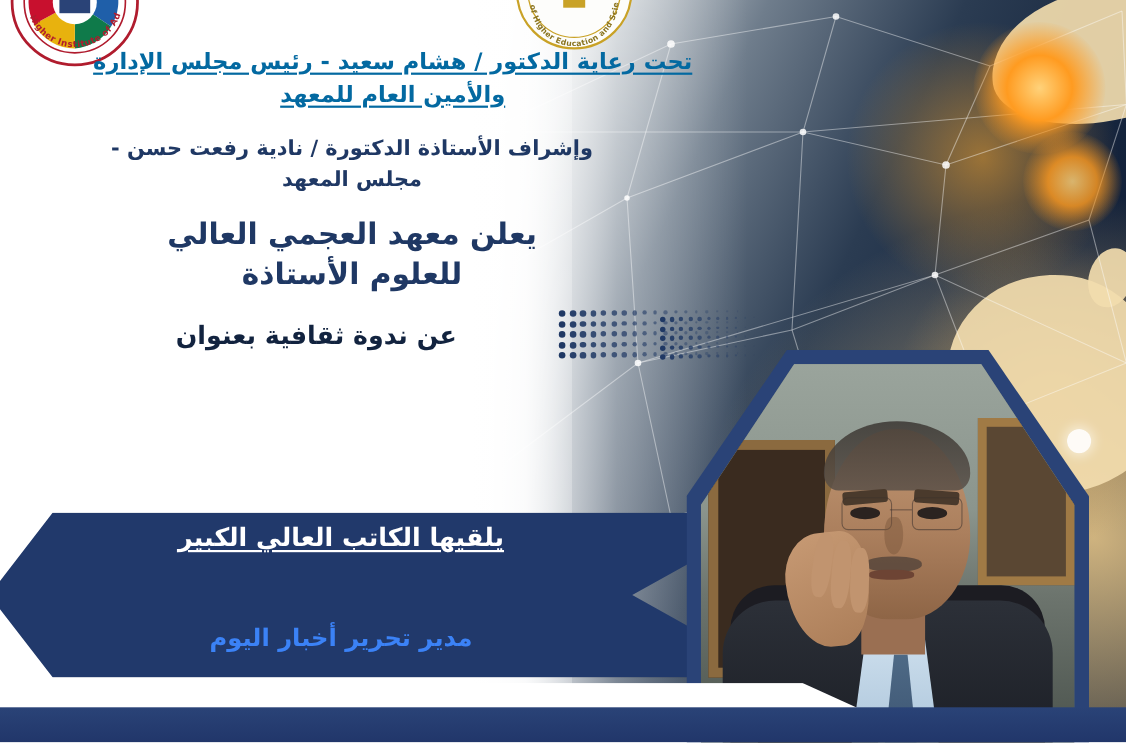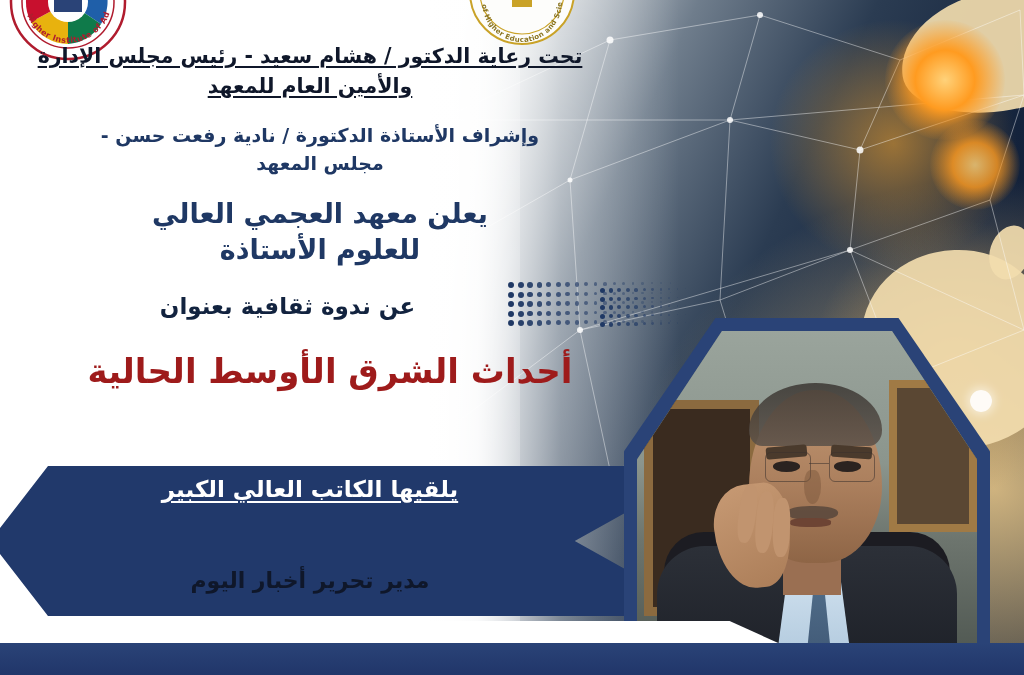--- a/index.html
+++ b/index.html
@@ -42,21 +42,21 @@
 
   
   .logo{position:absolute;}
   .logo-institute{left:8px;top:-58px;width:120px;height:120px;}
   .logo-ministry{left:468px;top:-62px;width:108px;height:108px;}
 
   
   .txt{position:absolute;direction:rtl;text-align:center;unicode-bidi:isolate;}
   .patron{
     left:0;top:42px;width:620px;
-    font-size:20.5px;font-weight:bold;line-height:1.45;color:#0f172a;
+    font-size:20.5px;font-weight:bold;line-height:1.45;color:#0369a1;padding-left:47px;
   }
   .patron .u{text-decoration:underline;text-underline-offset:3px;}
   .supervisor{
     left:0;top:122px;width:640px;
     font-size:19px;font-weight:bold;line-height:1.45;color:#1f3864;
   }
   .announce{
     left:0;top:196px;width:640px;
     font-size:27px;font-weight:bold;line-height:1.35;color:#1f3864;
   }
@@ -76,21 +76,21 @@
     background:#21396b;
     clip-path:polygon(
       58px 0%, 100% 0%, 100% 22%, 88.6% 50%, 100% 78%, 100% 100%,
       58px 100%, 0% 50%);
     box-shadow:0 2px 6px rgba(0,0,0,.18);
   }
   .banner-txt{position:absolute;direction:rtl;text-align:center;width:560px;left:30px;}
   .b-line1{top:476px;font-size:23px;font-weight:bold;color:#ffffff;
            text-decoration:underline;text-underline-offset:4px;}
   .b-line2{top:518px;font-size:30px;font-weight:bold;color:#dcb879;}
-  .b-line3{top:568px;font-size:22px;font-weight:bold;color:#0f172a;}
+  .b-line3{top:568px;font-size:22px;font-weight:bold;color:#3b82f6;}
 
   
   .dots{position:absolute;}
   .dots span{position:absolute;border-radius:50%;background:#1f3864;}
 
   
   .portrait-wrap{
     position:absolute;left:624px;top:318px;width:366px;height:360px;
   }
   .hex-border{
@@ -404,21 +404,20 @@
   </div>
 
   <div class="txt announce">
     <div>يعلن  معهد العجمي العالي</div>
     <div>للعلوم الأستاذة</div>
   </div>
 
   <div class="txt seminar">عن ندوة ثقافية بعنوان</div>
 
   <div class="txt title-main">
-    <div>أحداث الشرق الأوسط الحالية</div>
   </div>
 
   <div class="banner"></div>
   <div class="txt banner-txt b-line1">يلقيها الكاتب العالي الكبير</div>
   <div class="txt banner-txt b-line3">مدير تحرير أخبار اليوم</div>
 
   <div class="portrait-wrap">
     <div class="hex-border"></div>
     <div class="hex-inner">
       <div class="p-wall"></div>

